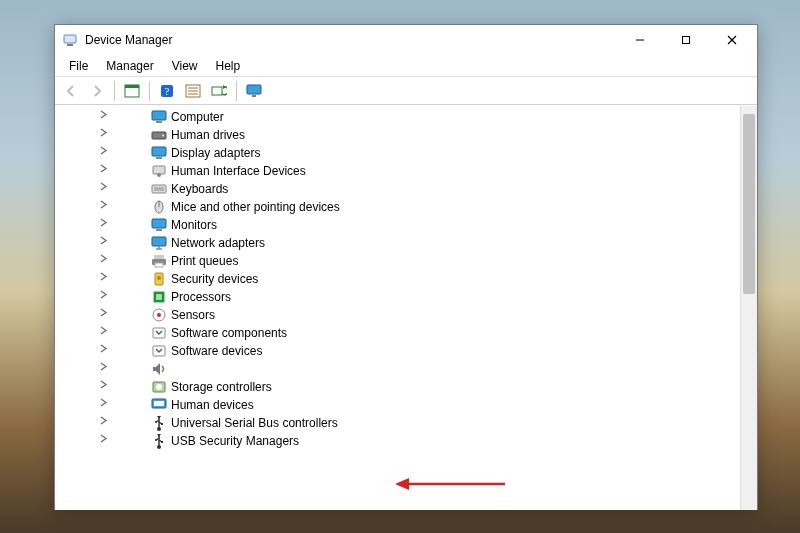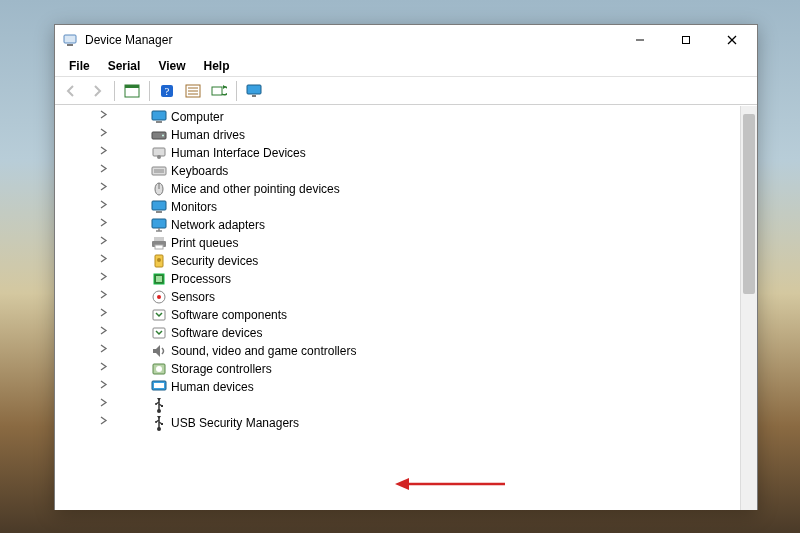--- a/index.html
+++ b/index.html
@@ -16,21 +16,21 @@
   .titlebar {
     height: 30px; display: flex; align-items: center; padding: 0 2px 0 8px;
     background: #ffffff;
   }
   .titlebar .app-icon { width: 16px; height: 16px; margin-right: 6px; display:flex; align-items:center; justify-content:center;}
   .titlebar .title { flex: 1; font-size: 12px; color:#000; }
   .win-controls { display: flex; }
   .win-btn { width: 46px; height: 30px; display: flex; align-items: center; justify-content: center; cursor: pointer; }
   .menubar {
     height: 22px; display: flex; align-items: center; padding: 0 6px; gap: 2px;
-    background: #ffffff; border-bottom: 1px solid #e0e0e0; font-weight: bold;
+    background: #ffffff; border-bottom: 1px solid #e0e0e0;
   }
   .menubar .menu-item { padding: 2px 8px; cursor: default; }
   .toolbar {
     height: 28px; display: flex; align-items: center; padding: 0 4px; gap: 2px;
     background: #ffffff; border-bottom: 1px solid #d0d0d0;
   }
   .tb-btn {
     width: 24px; height: 22px; display: flex; align-items: center; justify-content: center;
     border: 1px solid transparent; cursor: pointer;
   }
@@ -94,21 +94,21 @@
           <svg width="10" height="10" viewBox="0 0 10 10">
               <line x1="1" y1="1" x2="9" y2="9" stroke="#000" stroke-width="1.2"></line>
               <line x1="9" y1="1" x2="1" y2="9" stroke="#000" stroke-width="1.2"></line>
             </svg>
         </div>
       </div>
     </div>
 
     <div class="menubar">
       <span class="menu-item">File</span>
-      <span class="menu-item">Serial</span>
+      <span class="menu-item">Manager</span>
       <span class="menu-item">View</span>
       <span class="menu-item">Help</span>
     </div>
 
     <div class="toolbar">
       <div class="tb-btn disabled">
         <span>
           <svg width="14" height="14" viewBox="0 0 14 14">
               <path d="M9 2 L4 7 L9 12" fill="none" stroke="#444" stroke-width="2"></path>
             </svg>
@@ -198,20 +198,33 @@
             <span class="node-label">Human drives</span>
           </div>
           <div class="node">
             <span class="expander">
               <svg width="9" height="9" viewBox="0 0 9 9">
                 <path d="M2 1 L7 4.5 L2 8" fill="none" stroke="#6b6b6b" stroke-width="1.3"></path>
               </svg>
             </span>
             <span class="dev-icon">
               <svg width="16" height="16" viewBox="0 0 16 16">
+                <use href="#ico-monitor"></use>
+              </svg>
+            </span>
+            <span class="node-label">Display adapters</span>
+          </div>
+          <div class="node">
+            <span class="expander">
+              <svg width="9" height="9" viewBox="0 0 9 9">
+                <path d="M2 1 L7 4.5 L2 8" fill="none" stroke="#6b6b6b" stroke-width="1.3"></path>
+              </svg>
+            </span>
+            <span class="dev-icon">
+              <svg width="16" height="16" viewBox="0 0 16 16">
                 <use href="#ico-hid"></use>
               </svg>
             </span>
             <span class="node-label">Human Interface Devices</span>
           </div>
           <div class="node">
             <span class="expander">
               <svg width="9" height="9" viewBox="0 0 9 9">
                 <path d="M2 1 L7 4.5 L2 8" fill="none" stroke="#6b6b6b" stroke-width="1.3"></path>
               </svg>
@@ -344,21 +357,20 @@
             <span class="expander">
               <svg width="9" height="9" viewBox="0 0 9 9">
                 <path d="M2 1 L7 4.5 L2 8" fill="none" stroke="#6b6b6b" stroke-width="1.3"></path>
               </svg>
             </span>
             <span class="dev-icon">
               <svg width="16" height="16" viewBox="0 0 16 16">
                 <use href="#ico-sound"></use>
               </svg>
             </span>
-            <span class="node-label">Sound, video and game controllers</span>
           </div>
           <div class="node">
             <span class="expander">
               <svg width="9" height="9" viewBox="0 0 9 9">
                 <path d="M2 1 L7 4.5 L2 8" fill="none" stroke="#6b6b6b" stroke-width="1.3"></path>
               </svg>
             </span>
             <span class="dev-icon">
               <svg width="16" height="16" viewBox="0 0 16 16">
                 <use href="#ico-storage"></use>
@@ -383,20 +395,21 @@
             <span class="expander">
               <svg width="9" height="9" viewBox="0 0 9 9">
                 <path d="M2 1 L7 4.5 L2 8" fill="none" stroke="#6b6b6b" stroke-width="1.3"></path>
               </svg>
             </span>
             <span class="dev-icon">
               <svg width="16" height="16" viewBox="0 0 16 16">
                 <use href="#ico-usb"></use>
               </svg>
             </span>
+            <span class="node-label">Universal Serial Bus controllers</span>
           </div>
           <div class="node">
             <span class="expander">
               <svg width="9" height="9" viewBox="0 0 9 9">
                 <path d="M2 1 L7 4.5 L2 8" fill="none" stroke="#6b6b6b" stroke-width="1.3"></path>
               </svg>
             </span>
             <span class="dev-icon">
               <svg width="16" height="16" viewBox="0 0 16 16">
                 <use href="#ico-usb"></use>

